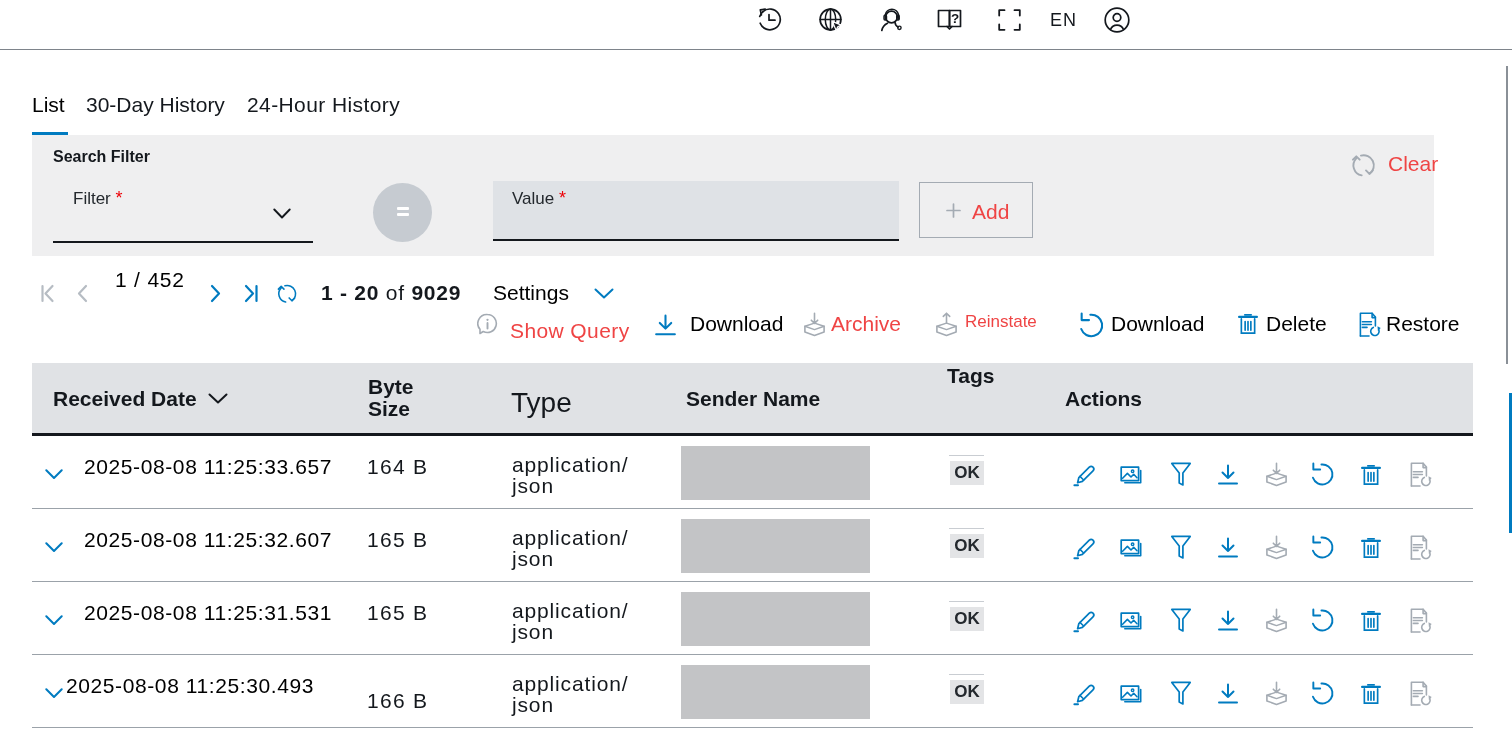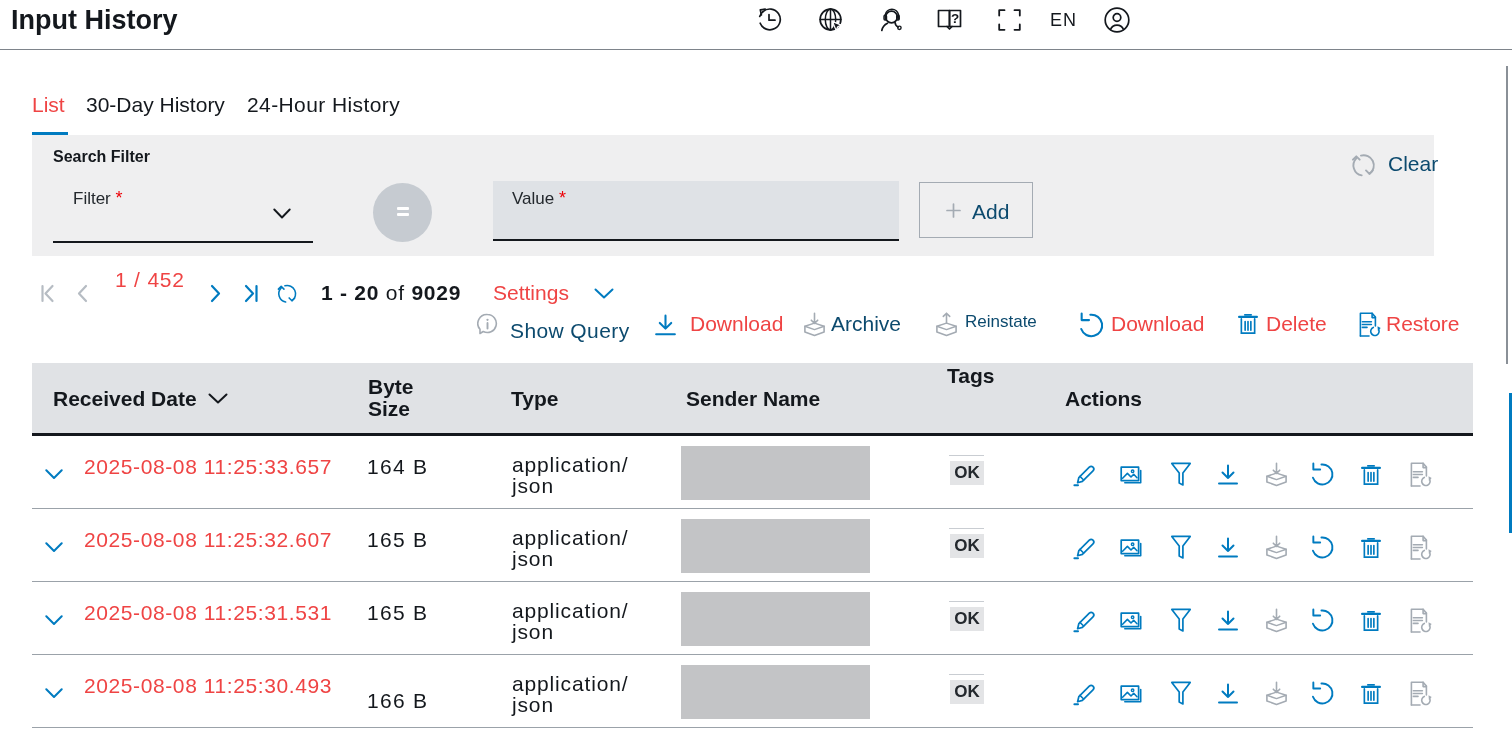--- a/index.html
+++ b/index.html
@@ -1,28 +1,27 @@
 <!DOCTYPE html>
 <html><head>
 <meta charset="utf-8">
 <style>
   html,body{margin:0;padding:0;background:#fff;}
   .page{position:relative;width:1512px;height:744px;overflow:hidden;
         font-family:"Liberation Sans",sans-serif;color:#14181d;}
   .abs{position:absolute;}
-  .blue{color:#ef4444;}
-  .gray{color:#0c4a6e;}
+  .blue{color:#000000;}
+  .gray{color:#ef4444;}
   svg{display:block;}
 </style>
 </head>
 <body>
 <div class="page">
 
   <div class="abs" style="left:0;top:0;width:1512px;height:49px;border-bottom:1px solid #7e848b;"></div>
-  <div class="abs" style="left:11px;top:3px;font-size:27px;font-weight:bold;line-height:34px;">Input History</div>
 
   <div class="abs" style="left:756px;top:6px;" id="ic-history">
       <svg width="28" height="28" viewBox="0 0 28 28" fill="none" stroke="#14181d" stroke-width="1.6" stroke-linecap="round" stroke-linejoin="round">
         <path d="M7 5.6 A 10.4 10.4 0 1 1 4.2 17.2" stroke-width="1.7"></path>
         <path d="M7 5.6 A 10.4 10.4 0 0 0 3.7 10.5" stroke-width="1.7"></path>
         <path d="M9.2 3.2 4.3 3.9 5.4 9" fill="none" stroke-width="1.7"></path>
         <path d="M13 8.5 v5.7 h6" stroke-width="1.7"></path>
       </svg>
     </div>
   <div class="abs" style="left:817px;top:6px;" id="ic-globe">
@@ -206,21 +205,21 @@
   <div class="abs blue" style="left:1386px;top:312px;font-size:21px;">Restore</div>
 
   <div class="abs" style="left:32px;top:363px;width:1441px;height:70px;background:#e0e2e5;border-bottom:3px solid #14181d;box-sizing:content-box;"></div>
   <div class="abs" style="left:53px;top:387px;font-size:21px;font-weight:bold;">Received Date</div>
   <div class="abs" style="left:208px;top:393px;" id="ic-sortdown">
       <svg width="20" height="12" viewBox="0 0 20 12" fill="none" stroke="#14181d" stroke-width="1.6" stroke-linecap="round" stroke-linejoin="round">
         <path d="M1.5 1.5 l8.5 8 8.5-8" stroke-width="2"></path>
       </svg>
     </div>
   <div class="abs" style="left:368px;top:376px;font-size:21px;font-weight:bold;line-height:22px;">Byte<br>Size</div>
-  <div class="abs" style="left:511px;top:387px;font-size:21px;font-weight:bold;">Type</div>
+  <div class="abs" style="left:511px;top:387px;font-size:28px;font-weight:normal;">Type</div>
   <div class="abs" style="left:686px;top:387px;font-size:21px;font-weight:bold;">Sender Name</div>
   <div class="abs" style="left:947px;top:364px;font-size:21px;font-weight:bold;">Tags</div>
   <div class="abs" style="left:1065px;top:387px;font-size:21px;font-weight:bold;">Actions</div>
 
   <div id="rows">
       <div class="abs" style="left:32px;top:508px;width:1441px;height:1px;background:#9ba2a9;"></div>
       <div class="abs" style="left:45px;top:469px;">
         <svg width="18" height="11" viewBox="0 0 18 11" fill="none" stroke="#007bc0" stroke-width="1.6" stroke-linecap="round" stroke-linejoin="round">
           <path d="M1.3 1.3 l7.7 7.7 7.7-7.7" stroke-width="2"></path>
         </svg>
@@ -425,21 +424,21 @@
           <path d="M17.3 15.4 A 4.2 4.2 0 1 0 22.75 17.6" stroke="#a4abb3" stroke-width="1.6"></path>
           <path d="M21.5 14.3 L24.7 16.1 21.9 18.9 z" fill="#a4abb3" stroke="none"></path>
         </svg>
       </div>
       <div class="abs" style="left:32px;top:727px;width:1441px;height:1px;background:#9ba2a9;"></div>
       <div class="abs" style="left:45px;top:688px;">
         <svg width="18" height="11" viewBox="0 0 18 11" fill="none" stroke="#007bc0" stroke-width="1.6" stroke-linecap="round" stroke-linejoin="round">
           <path d="M1.3 1.3 l7.7 7.7 7.7-7.7" stroke-width="2"></path>
         </svg>
       </div>
-      <div class="abs blue" style="left:84px;top:675px;font-size:21px;line-height:22px;letter-spacing:0.6px;">2025-08-08 11:25:30.493</div>
+      <div class="abs blue" style="left:66px;top:675px;font-size:21px;line-height:22px;letter-spacing:0.6px;">2025-08-08 11:25:30.493</div>
       <div class="abs" style="left:367px;top:675px;font-size:21px;line-height:22px;letter-spacing:1.3px;margin-top:15px;">166 B</div>
       <div class="abs" style="left:512px;top:673px;font-size:21px;line-height:21px;letter-spacing:0.85px;">application/<br>json</div>
       <div class="abs" style="left:681px;top:665px;width:189px;height:54px;background:#c3c4c6;"></div>
       <div class="abs" style="left:949px;top:674px;width:35px;height:1px;background:#c9cdd2;"></div>
       <div class="abs" style="left:950px;top:680px;width:34px;height:24px;background:#e3e4e6;font-size:17px;font-weight:bold;text-align:center;line-height:24px;color:#23282d;">OK</div>
       <div class="abs" style="left:1072px;top:681px;">
         <svg width="26" height="26" viewBox="0 0 26 26" fill="none" stroke="#007bc0" stroke-width="1.6" stroke-linecap="round" stroke-linejoin="round">
           <path d="M6.8 15.7 17.3 5.2 a 2.6 2.6 0 0 1 3.7 3.7 L10.4 19.4 5.6 20.7 z" stroke-width="1.7"></path>
           <path d="M8.0 14.4 11.6 18.0" stroke-width="1.5"></path>
           <path d="M2.4 23.2 h3.6" stroke-width="2"></path>

